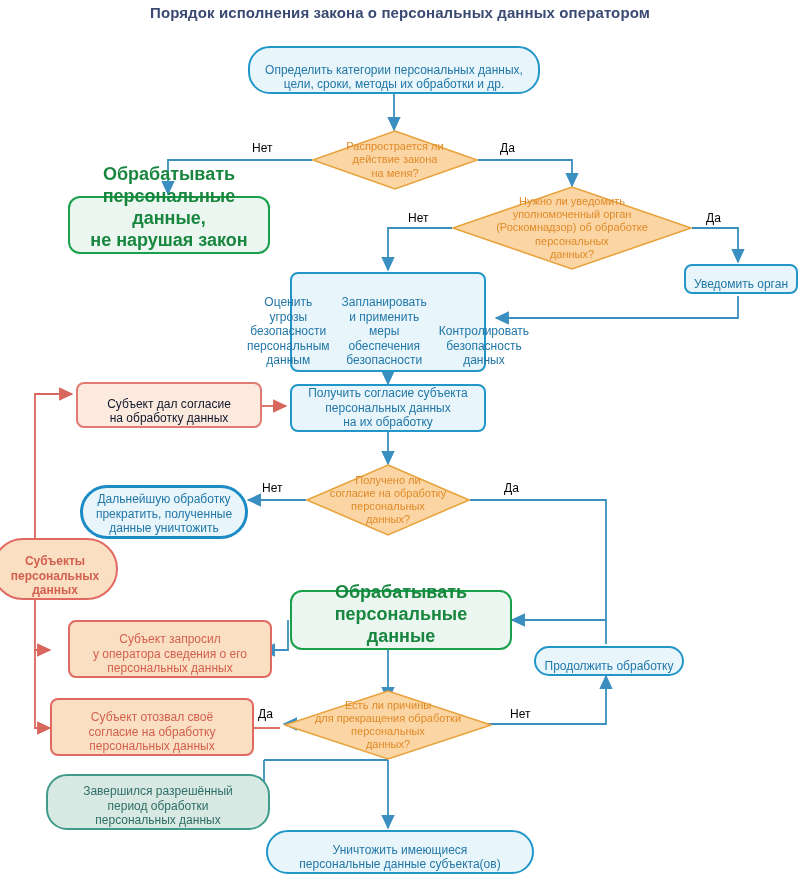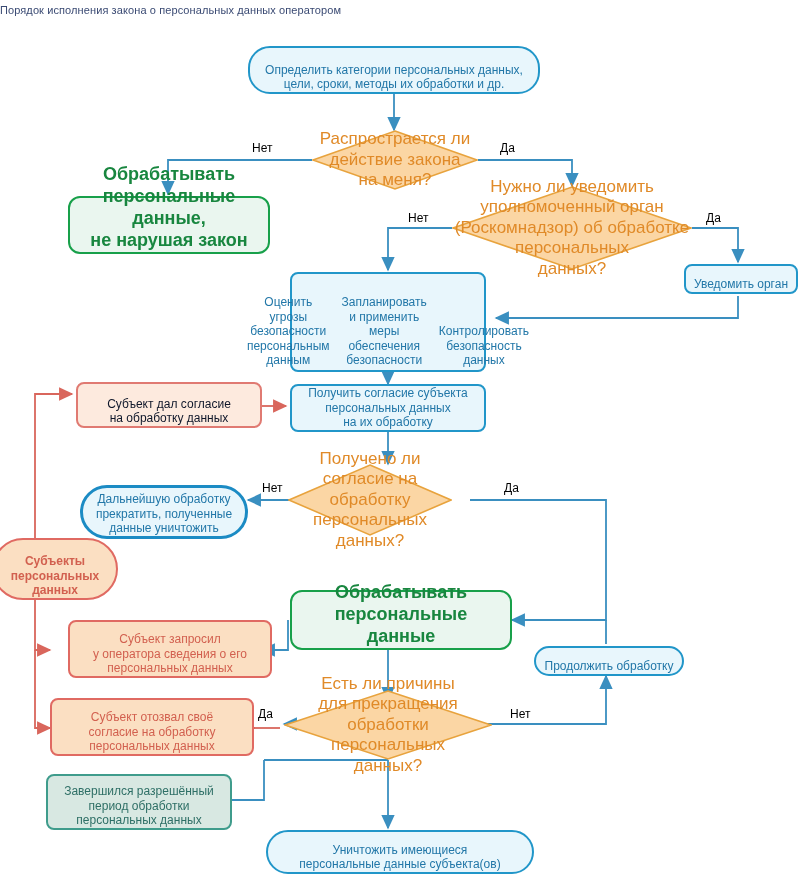--- a/index.html
+++ b/index.html
@@ -18,27 +18,27 @@
         display:flex;align-items:center;justify-content:center;text-align:center;
         color:#e08a28;line-height:1.2;}
   
   .green{background:#eaf6ef;border:2px solid #18a04a;color:#18863f;font-weight:bold;}
   
   .salmon{background:#fbdfc2;border:2px solid #e06a62;color:#d2604f;}
   .salmon-lite{background:#fdeade;border:2px solid #e07a72;color:#0f172a;}
   
   .teal{background:#d8e8e2;border:2px solid #3f9c8c;color:#2e6f66;}
   
-  #title{position:absolute;left:0;top:4px;width:800px;text-align:left;
-        font-size:11px;font-weight:normal;color:#3a4a73;letter-spacing:.1px;}
+  #title{position:absolute;left:0;top:4px;width:800px;text-align:center;
+        font-size:15px;font-weight:bold;color:#3a4a73;letter-spacing:.1px;}
   
   .elabel{position:absolute;color:#000000;font-size:12px;white-space:nowrap;}
   .r8{border-radius:8px;} .r14{border-radius:14px;} .r22{border-radius:22px;}
   .pill{border-radius:999px;}
-  .fs12{font-size:12px;} .fs11{font-size:17px;} .fs12b{font-size:18px;border-radius:12px;}
+  .fs12{font-size:12px;} .fs11{font-size:11px;} .fs12b{font-size:18px;border-radius:12px;}
   .seg{margin:2px 0;}
 </style>
 </head>
 <body>
 
 <div id="stage">
 
   <div id="title">Порядок исполнения закона о персональных данных оператором</div>
 
   <svg id="wires" viewBox="0 0 800 879">
@@ -147,21 +147,21 @@
   </div>
 
   <div class="node blue r8 fs12" style="left:290px;top:384px;width:196px;height:48px;">
     <span class="txt">Получить согласие субъекта<br>персональных данных<br>на их обработку</span>
   </div>
 
   <div class="node salmon-lite r8 fs12" style="left:76px;top:382px;width:186px;height:46px;">
     <span class="txt">Субъект дал согласие<br>на обработку данных</span>
   </div>
 
-  <div class="diamond" style="left:288px;top:464px;width:164px;height:72px;">
+  <div class="diamond" style="left:306px;top:464px;width:164px;height:72px;">
     <svg width="164" height="72" viewBox="0 0 164 72">
       <polygon points="82,1 163,36 82,71 1,36" fill="#fbd6a4" stroke="#e8a33d" stroke-width="1.6"></polygon>
     </svg>
     <div class="dlabel fs11">Получено ли<br>согласие на обработку<br>персональных<br>данных?</div>
   </div>
   <div class="elabel" style="left:262px;top:481px;">Нет</div>
   <div class="elabel" style="left:504px;top:481px;">Да</div>
 
   <div class="node blue-thick pill fs12" style="left:80px;top:473px;width:168px;height:54px;">
     <span class="txt">Дальнейшую обработку<br>прекратить, полученные<br>данные уничтожить</span>
@@ -176,21 +176,21 @@
   </div>
 
   <div class="node salmon r8 fs12" style="left:68px;top:620px;width:204px;height:58px;">
     <span class="txt">Субъект запросил<br>у оператора сведения о его<br>персональных данных</span>
   </div>
 
   <div class="node salmon r8 fs12" style="left:50px;top:698px;width:204px;height:58px;">
     <span class="txt">Субъект отозвал своё<br>согласие на обработку<br>персональных данных</span>
   </div>
 
-  <div class="node teal r8 fs12" style="left:46px;top:774px;width:186px;height:56px;">
+  <div class="node teal r8 fs12" style="left:46px;top:774px;width:224px;height:56px;border-radius:21px;">
     <span class="txt">Завершился разрешённый<br>период обработки<br>персональных данных</span>
   </div>
 
   <div class="diamond" style="left:284px;top:690px;width:208px;height:70px;">
     <svg width="208" height="70" viewBox="0 0 208 70">
       <polygon points="104,1 207,35 104,69 1,35" fill="#fbd6a4" stroke="#e8a33d" stroke-width="1.6"></polygon>
     </svg>
     <div class="dlabel fs11">Есть ли причины<br>для прекращения обработки<br>персональных<br>данных?</div>
   </div>
   <div class="elabel" style="left:258px;top:707px;">Да</div>

